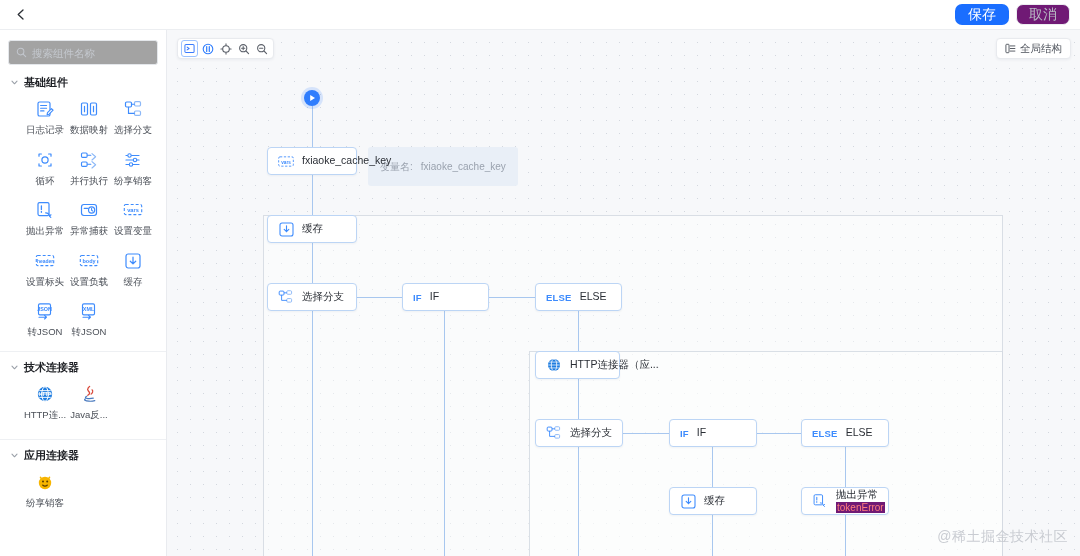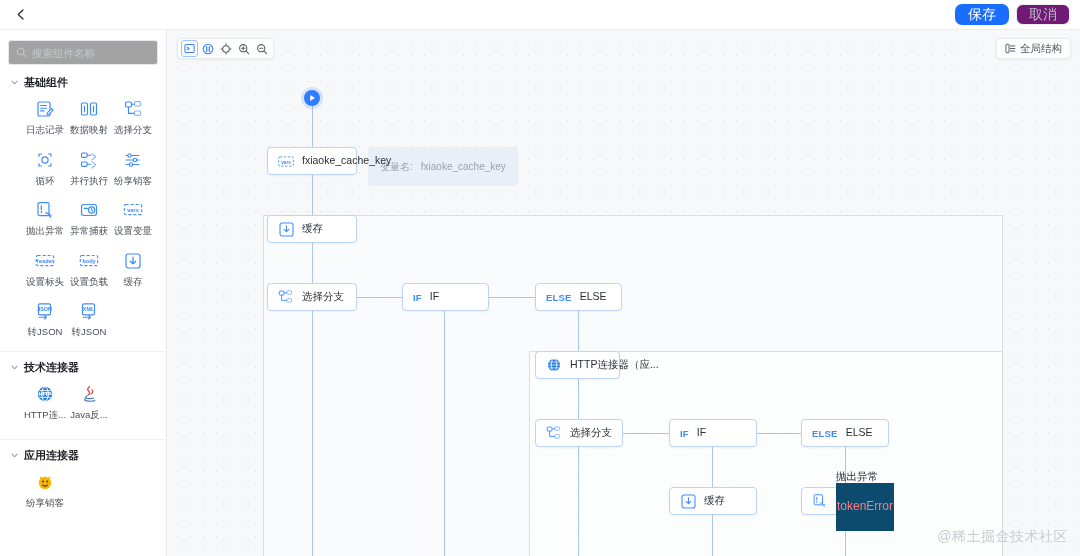--- a/index.html
+++ b/index.html
@@ -135,21 +135,21 @@
   
   .node {
     position: absolute; background: #fff;
     border: 1px solid #bcd5f5; border-radius: 4px;
     height: 28px; display: flex; align-items: center; gap: 8px;
     padding: 0 10px; cursor: pointer; z-index: 14;
     box-shadow: 0 1px 2px rgba(30,50,90,.05);
   }
   .node .nic { width: 16px; height: 16px; display: flex; align-items: center; justify-content: center; flex: 0 0 auto;}
   .node .ntxt { font-size: 10.5px; color: #2a2e35; white-space: nowrap; line-height: 1.05; }
-  .node .nsub { font-size: 12px; color: #ff7d7d; background: #0c4a6e; line-height: 1.1; padding: 17px 1px;}
+  .node .nsub { font-size: 10px; color: #ff7d7d; background: #701a75; line-height: 1.1; padding: 0 1px;}
   .node .ncol { display: flex; flex-direction: column; justify-content: center; gap: 1px; }
   .node .kw { font-size: 9.5px; color: #3d8bfd; font-weight: 700; letter-spacing: .2px; }
 
   .tooltip {
     position: absolute; background: #e9eff7; border-radius: 3px;
     height: 39px; display: flex; align-items: center; gap: 8px;
     padding: 0 12px; font-size: 10px; color: #9aa2ae; z-index: 13; white-space: nowrap;
   }
 
   #watermark {

